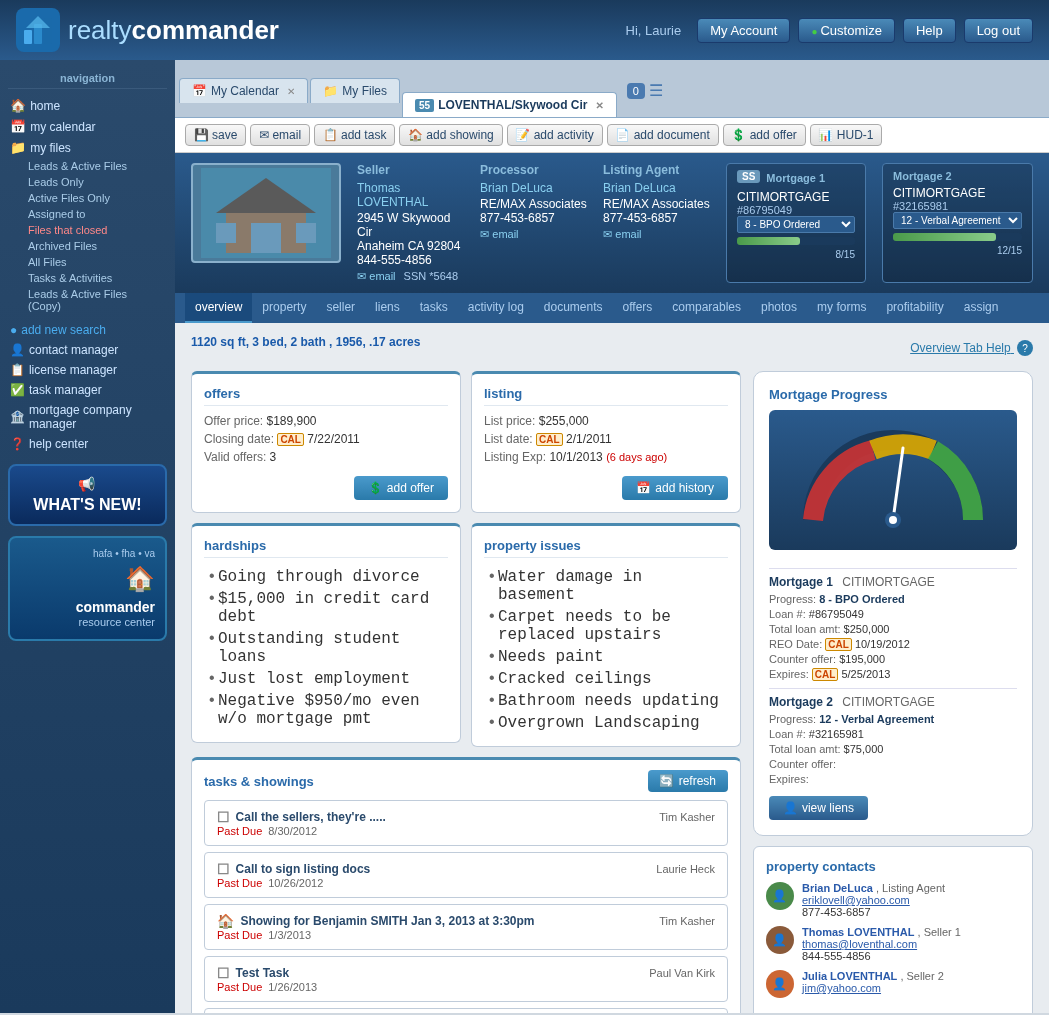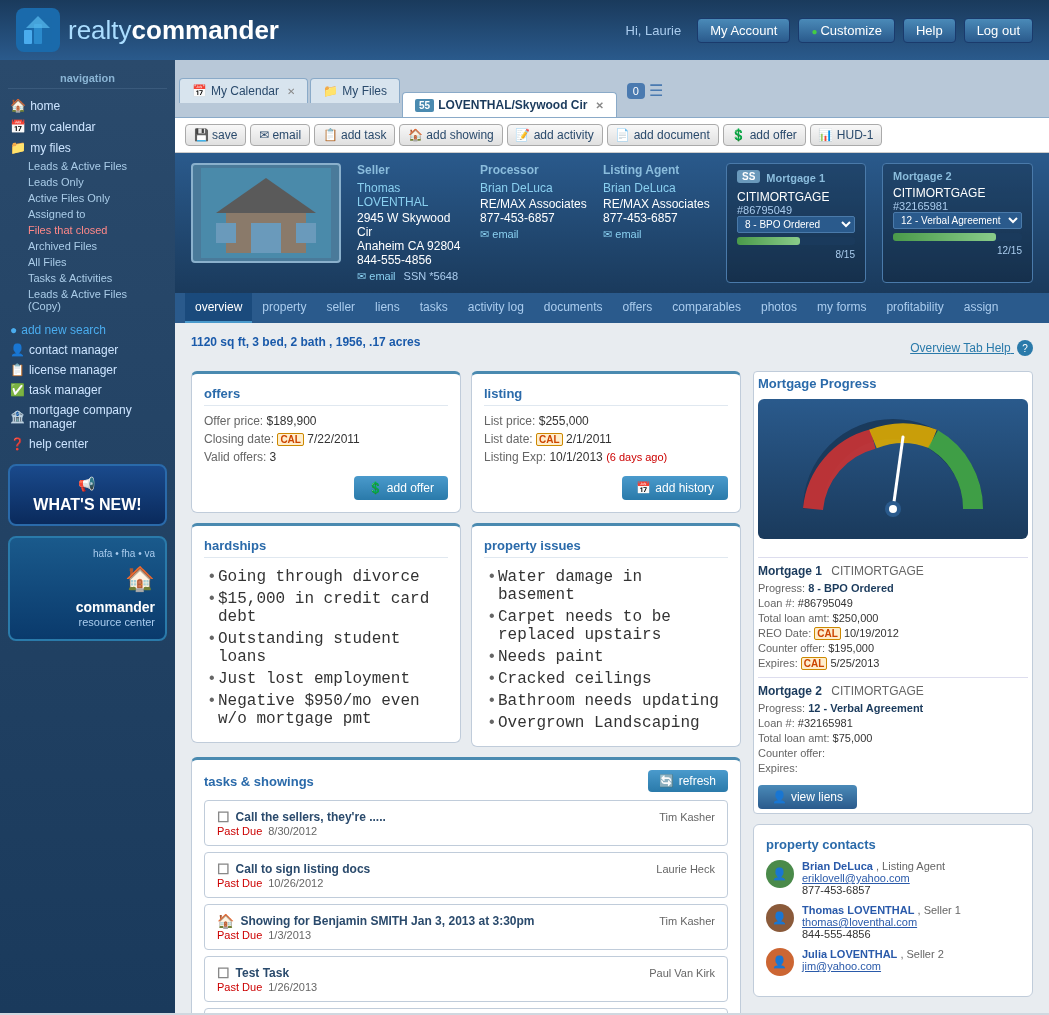--- a/index.html
+++ b/index.html
@@ -288,22 +288,22 @@
     .task-name { font-size: 12px; color: #2a4a6c; font-weight: bold; display: flex; align-items: center; gap: 6px; }
     .task-icon { font-size: 14px; color: #888; }
     .task-showing-icon { font-size: 14px; color: #4a7aaa; }
     .task-due { font-size: 11px; color: #cc0000; }
     .task-assignee { font-size: 11px; color: #666; }
 
     
     .mortgage-progress-box {
       background: white;
       border: 1px solid #c0ccda;
-      border-radius: 4px;
-      padding: 4px;
+      border-radius: 10px;
+      padding: 15px;
     }
     .mp-title {
       font-size: 13px;
       color: #2a6aaa;
       font-weight: bold;
       margin-bottom: 8px;
     }
     .gauge-container {
       background: linear-gradient(180deg, #2a5a8c 0%, #1a3a5c 100%);
       border-radius: 6px;

